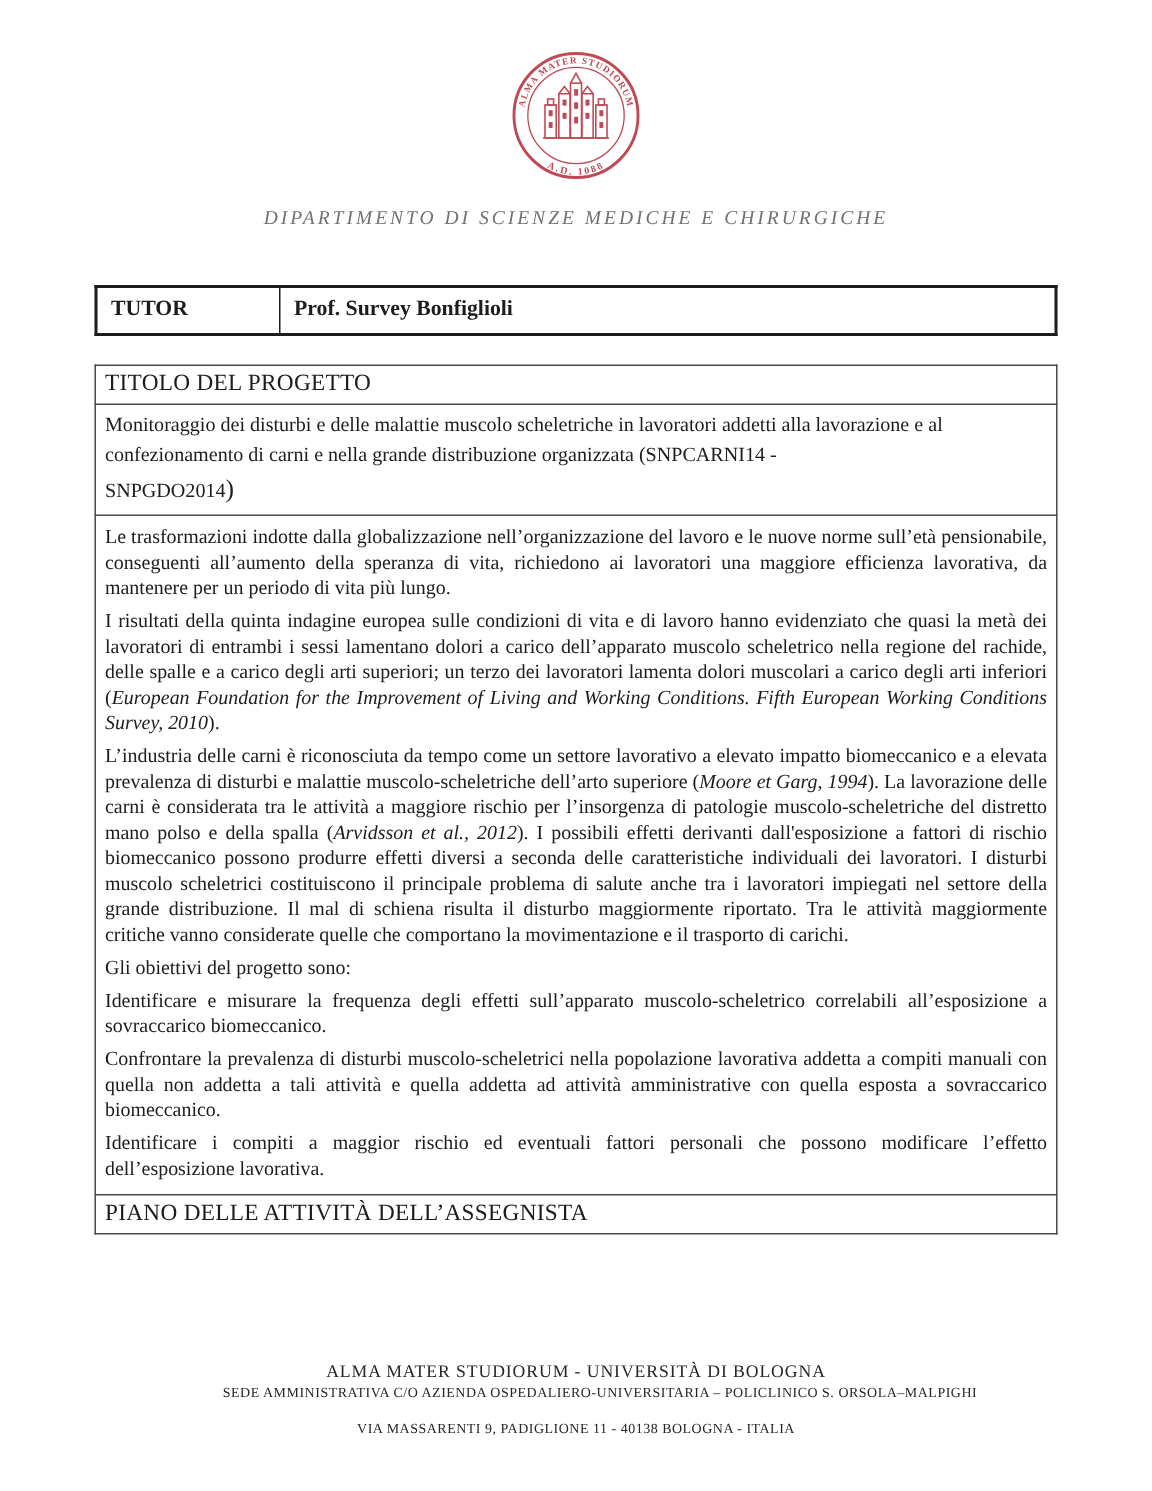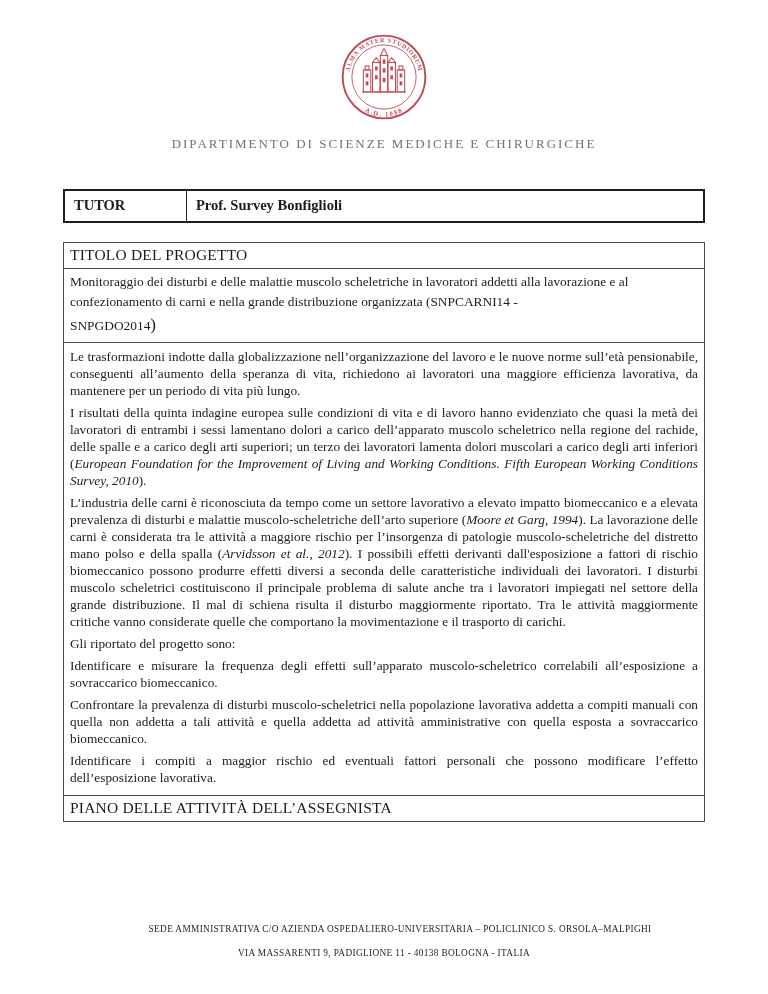--- a/index.html
+++ b/index.html
@@ -15,20 +15,21 @@
 
   
   .doc-header { text-align: center; padding-top: 33px; }
   .seal { display: inline-block; }
   .dept {
     margin-top: 11px;
     font-size: 13px;
     letter-spacing: 2px;
     color: #717171;
     white-space: nowrap;
+    font-style: italic;
   }
 
   
   .tutor-table {
     width: 100%;
     border-collapse: collapse;
     margin-top: 37px;
     border: 2px solid #1d1d1d;
     font-family: Liberation Serif, serif;
   }
@@ -146,30 +147,31 @@
         <td class="sec-head">TITOLO DEL PROGETTO</td>
       </tr>
       <tr>
         <td class="title-cell"><span>Monitoraggio dei disturbi e delle malattie muscolo scheletriche in lavoratori addetti alla lavorazione e al confezionamento di carni e nella grande distribuzione organizzata (SNPCARNI14 -</span><br><span>SNPGDO2014</span><span class="big-paren">)</span></td>
       </tr>
       <tr>
         <td class="abstract-cell">
             <div class="para"><span>Le trasformazioni indotte dalla globalizzazione nell’organizzazione del lavoro e le nuove norme sull’età pensionabile, conseguenti all’aumento della speranza di vita, richiedono ai lavoratori una maggiore efficienza lavorativa, da mantenere per un periodo di vita più lungo.</span></div>
             <div class="para"><span>I risultati della quinta indagine europea sulle condizioni di vita e di lavoro hanno evidenziato che quasi la metà dei lavoratori di entrambi i sessi lamentano dolori a carico dell’apparato muscolo scheletrico nella regione del rachide, delle spalle e a carico degli arti superiori; un terzo dei lavoratori lamenta dolori muscolari a carico degli arti inferiori (</span><span class="it">European Foundation for the Improvement of Living and Working Conditions. Fifth European Working Conditions Survey, 2010</span><span>).</span></div>
             <div class="para"><span>L’industria delle carni è riconosciuta da tempo come un settore lavorativo a elevato impatto biomeccanico e a elevata prevalenza di disturbi e malattie muscolo-scheletriche dell’arto superiore (</span><span class="it">Moore et Garg, 1994</span><span>). La lavorazione delle carni è considerata tra le attività a maggiore rischio per l’insorgenza di patologie muscolo-scheletriche del distretto mano polso e della spalla (</span><span class="it">Arvidsson et al., 2012</span><span>). I possibili effetti derivanti dall'esposizione a fattori di rischio biomeccanico possono produrre effetti diversi a seconda delle caratteristiche individuali dei lavoratori. I disturbi muscolo scheletrici costituiscono il principale problema di salute anche tra i lavoratori impiegati nel settore della grande distribuzione. Il mal di schiena risulta il disturbo maggiormente riportato. Tra le attività maggiormente critiche vanno considerate quelle che comportano la movimentazione e il trasporto di carichi.</span></div>
-            <div class="para"><span>Gli riportato del progetto sono:</span></div>
+            <div class="para"><span>Gli obiettivi del progetto sono:</span></div>
             <div class="para"><span>Identificare e misurare la frequenza degli effetti sull’apparato muscolo-scheletrico correlabili all’esposizione a sovraccarico biomeccanico.</span></div>
             <div class="para"><span>Confrontare la prevalenza di disturbi muscolo-scheletrici nella popolazione lavorativa addetta a compiti manuali con quella non addetta a tali attività e quella addetta ad attività amministrative con quella esposta a sovraccarico biomeccanico.</span></div>
             <div class="para"><span>Identificare i compiti a maggior rischio ed eventuali fattori personali che possono modificare l’effetto dell’esposizione lavorativa.</span></div>
           </td>
       </tr>
       <tr>
         <td class="sec-head">PIANO DELLE ATTIVITÀ DELL’ASSEGNISTA</td>
       </tr>
     </tbody>
   </table>
 
   <footer class="doc-footer">
+    <div class="f1">ALMA MATER STUDIORUM - UNIVERSITÀ DI BOLOGNA</div>
     <div class="f2">SEDE AMMINISTRATIVA C/O AZIENDA OSPEDALIERO-UNIVERSITARIA – POLICLINICO S. ORSOLA–MALPIGHI</div>
     <div class="f3">VIA MASSARENTI 9, PADIGLIONE 11 - 40138 BOLOGNA - ITALIA</div>
   </footer>
 
 </div>
 
 </body></html>

